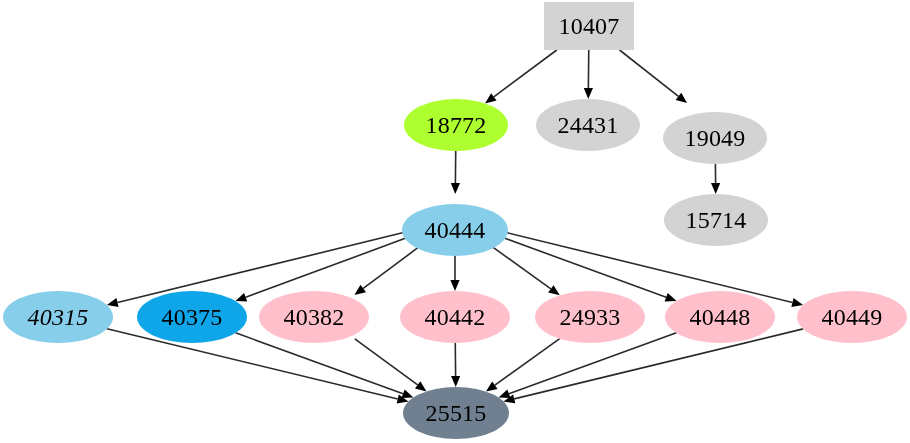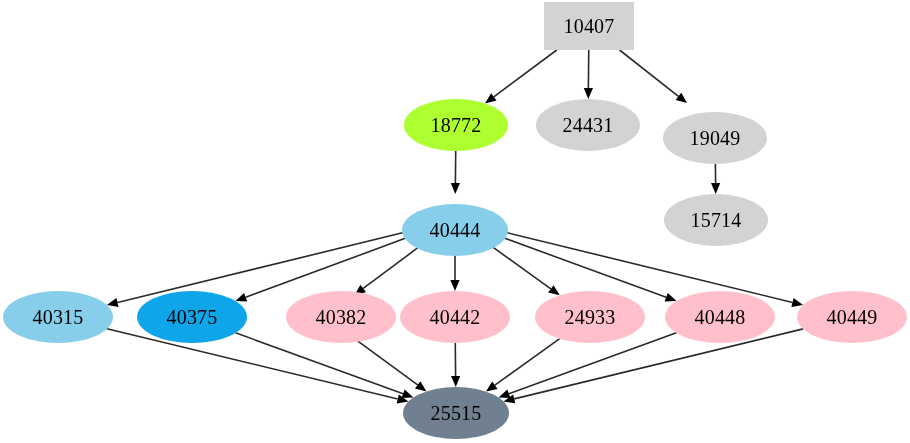--- a/index.html
+++ b/index.html
@@ -23,21 +23,21 @@
     height: 443px;
     pointer-events: none;
   }
   .node {
     position: absolute;
     box-sizing: border-box;
     display: flex;
     align-items: center;
     justify-content: center;
     color: #000000;
-    font-size: 20px;
+    font-size: 24px;
     line-height: 1;
     letter-spacing: 0.2px;
     white-space: nowrap;
   }
   .node.ellipse { border-radius: 50%; }
   .node.box { border-radius: 0; }
   .node-label { pointer-events: none; }
 </style>
 </head>
 <body>
@@ -133,27 +133,27 @@
       </div>
       <div class="node ellipse" style="left: 663px; top: 112px; width: 104px; height: 52px; background: rgb(211, 211, 211);">
         <span class="node-label">19049</span>
       </div>
       <div class="node ellipse" style="left: 664px; top: 194px; width: 104px; height: 52px; background: rgb(211, 211, 211);">
         <span class="node-label">15714</span>
       </div>
       <div class="node ellipse" style="left: 402px; top: 204px; width: 106px; height: 52px; background: rgb(135, 206, 235);">
         <span class="node-label">40444</span>
       </div>
-      <div class="node ellipse" style="left: 3px; top: 291px; width: 110px; height: 52px; background: rgb(135, 206, 235);">
+      <div class="node ellipse" style="left: 3px; top: 291px; width: 110px; height: 52px; background: rgb(135, 206, 235); font-style: italic;">
         <span class="node-label">40315</span>
       </div>
       <div class="node ellipse" style="left: 137px; top: 291px; width: 110px; height: 52px; background: #0ea5e9;">
         <span class="node-label">40375</span>
       </div>
-      <div class="node ellipse" style="left: 286px; top: 291px; width: 110px; height: 52px; background: rgb(255, 192, 203);">
+      <div class="node ellipse" style="left: 259px; top: 291px; width: 110px; height: 52px; background: rgb(255, 192, 203);">
         <span class="node-label">40382</span>
       </div>
       <div class="node ellipse" style="left: 400px; top: 291px; width: 110px; height: 52px; background: rgb(255, 192, 203);">
         <span class="node-label">40442</span>
       </div>
       <div class="node ellipse" style="left: 535px; top: 291px; width: 110px; height: 52px; background: rgb(255, 192, 203);">
         <span class="node-label">24933</span>
       </div>
       <div class="node ellipse" style="left: 665px; top: 291px; width: 110px; height: 52px; background: rgb(255, 192, 203);">
         <span class="node-label">40448</span>

